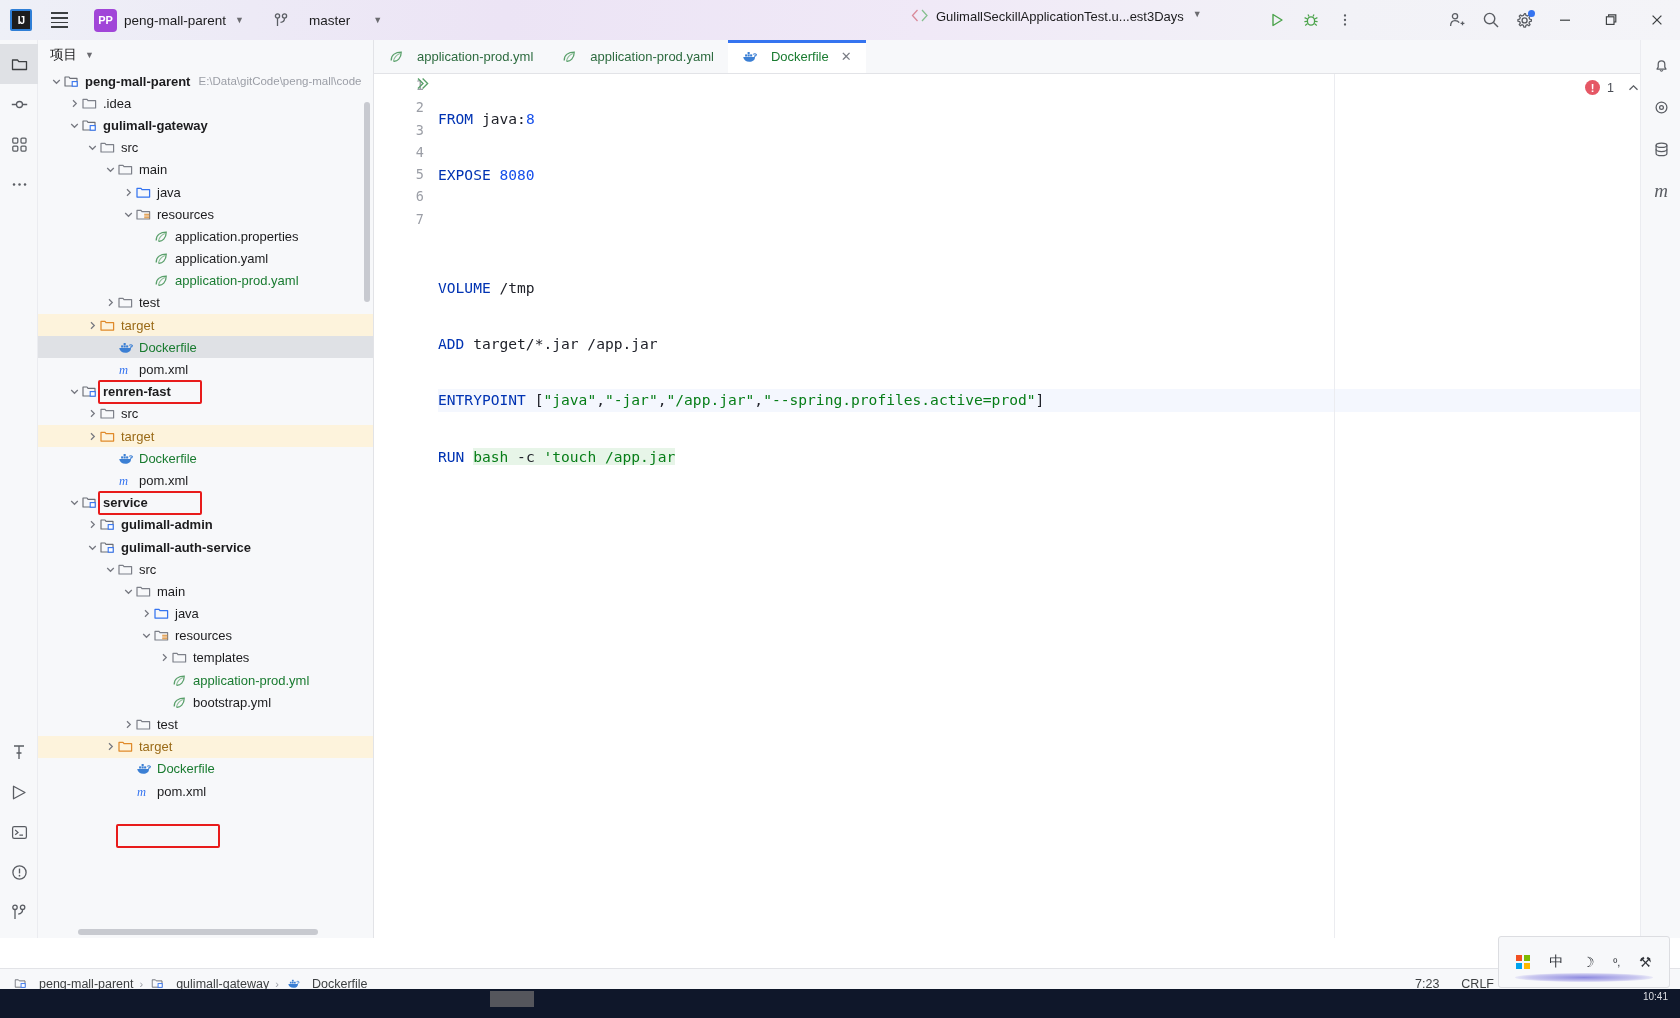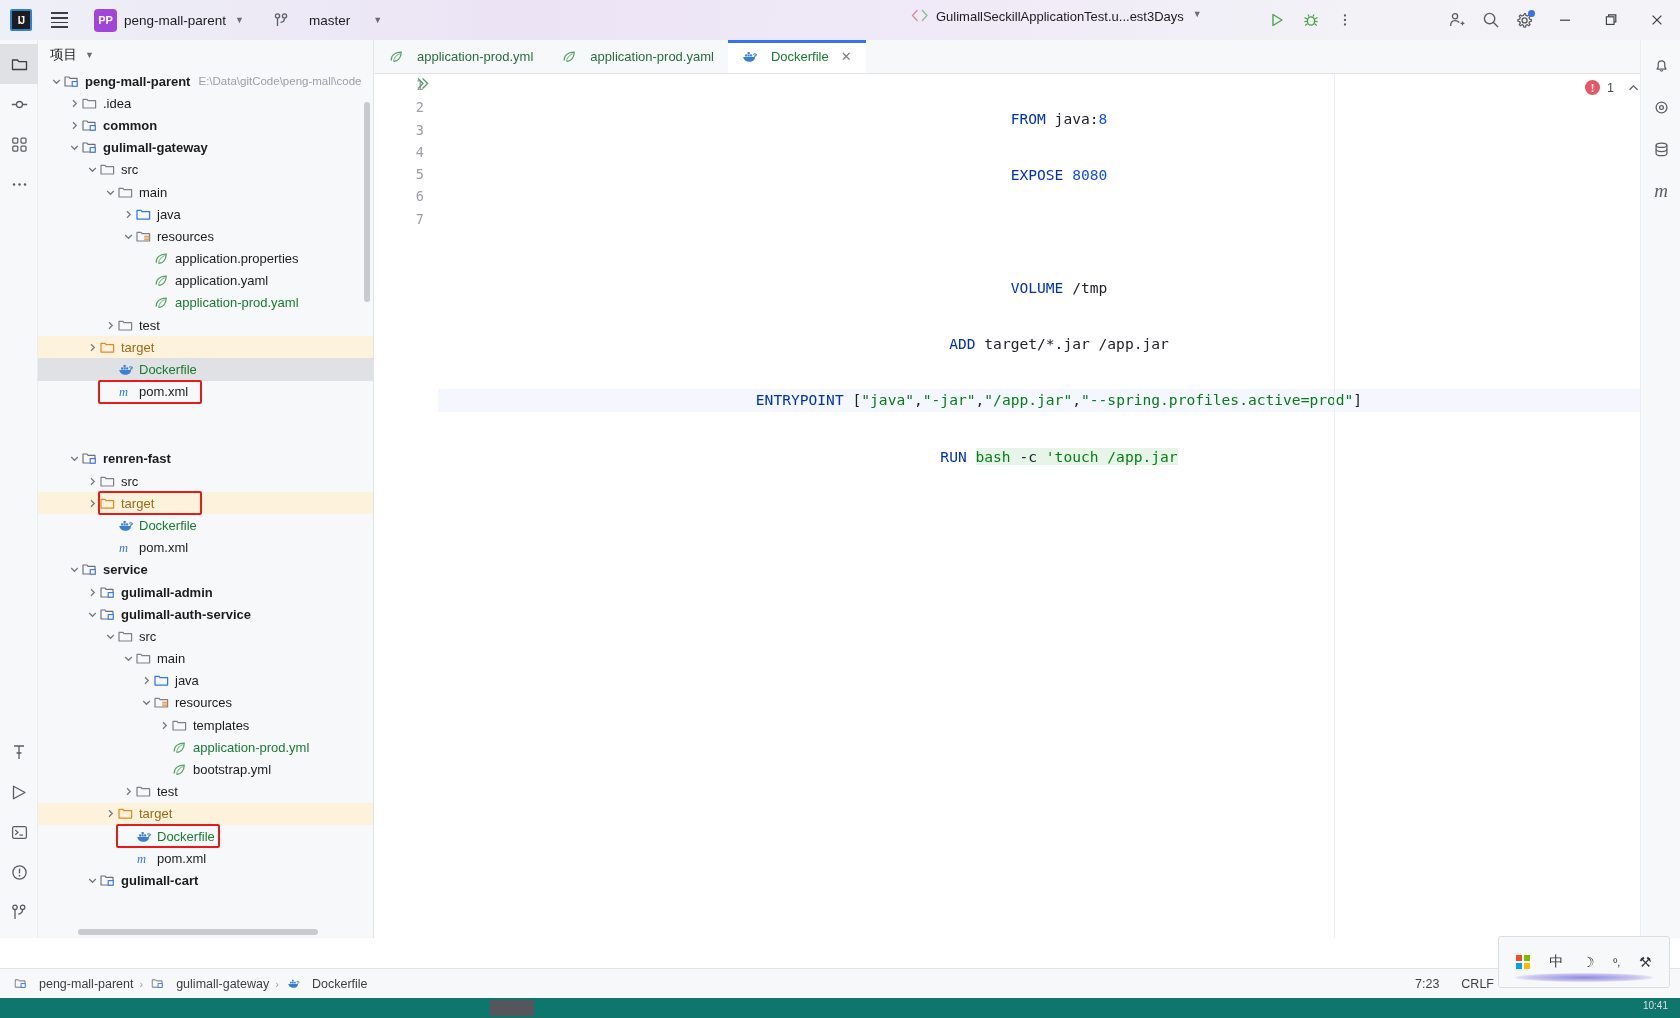--- a/index.html
+++ b/index.html
@@ -129,21 +129,21 @@
   .gutter {
     position: absolute; left: 0; top: 0; width: 58px; height: 100%;
     text-align: right; color: #9b9ea6; font-family: "DejaVu Sans Mono", monospace; font-size: 13.5px;
   }
   .gline { height: 22.3px; line-height: 22.3px; padding-right: 8px; }
   .runmark { position: absolute; left: 42px; top: 3px; color: #5aa06b; font-size: 13px; }
   .code {
     position: absolute; left: 64px; top: 0; right: 0; height: 100%;
     font-family: "DejaVu Sans Mono", monospace; font-size: 14.6px; white-space: pre;
   }
-  .cline { height: 22.3px; line-height: 22.3px; padding-left: 0; text-align: center; }
+  .cline { height: 22.3px; line-height: 22.3px; padding-left: 0; }
   .cline.current { background: #f4f7fe; }
   .kw { color: #0033b3; }
   .num { color: #1750eb; }
   .plain { color: #20222a; }
   .str { color: #067d17; }
   .cmdhl { background: #e7f5e8; }
 
   .code-sep { position: absolute; left: 960px; top: 0; width: 1px; height: 864px; background: #ebecf0; }
   .err-strip {
     position: absolute; right: 20px; top: 6px; display:flex; align-items:center; gap: 7px;
@@ -183,21 +183,21 @@
   .ime-underline {
     position: absolute; left: 16px; right: 16px; bottom: 5px; height: 9px;
     background: radial-gradient(ellipse at center, #8e8ae0 0%, #c9c7ef 55%, rgba(255,255,255,0) 78%);
     border-radius: 50%;
   }
   .win-logo { display: grid; grid-template-columns: 6px 6px; grid-template-rows: 6px 6px; gap: 2px; }
   .win-logo i { display: block; width: 6px; height: 6px; }
 
   
   .taskbar {
-    position: absolute; left: 0; bottom: 0; width: 1680px; height: 20px; background: #0f766e;
+    position: absolute; left: 0; bottom: 0; width: 1680px; height: 29px; background: #0f172a;
   }
   .tb-thumb { position: absolute; left: 490px; top: 2px; width: 44px; height: 16px; background: #55565c; }
   .tb-clock { position: absolute; right: 12px; top: 2px; font-size: 10px; color: #dddfe3; }
 </style>
 </head>
 <body>
 
 <div id="app">
 
   <div class="titlebar">
@@ -391,34 +391,20 @@
           <span class="ticon">
             <svg width="15" height="15" viewBox="0 0 15 15">
         <path d="M1 3.4 L5 3.4 L6 4.7 L13.6 4.7 L13.6 12 L1 12 Z" fill="none" stroke="#7d8089" stroke-width="1.2" stroke-linejoin="round"></path>
             </svg>
           </span>
           <span class="tlabel">.idea</span>
         </div>
         <div class="trow" style="padding-left: 30px;">
           <span class="twist">
             <svg width="11" height="11" viewBox="0 0 11 11">
-              <path d="M4 2.2 L7.3 5.5 L4 8.8" fill="none" stroke="#767880" stroke-width="1.25"></path>
-            </svg>
-          </span>
-          <span class="ticon">
-            <svg width="15" height="15" viewBox="0 0 15 15">
-        <path d="M1 3 L5 3 L6 4.3 L13 4.3 L13 12 L1 12 Z" fill="none" stroke="#6b6e76" stroke-width="1.15" stroke-linejoin="round"></path>
-        <rect x="8.2" y="7.6" width="5" height="4.6" fill="#fff" stroke="#3574f0" stroke-width="1.1"></rect>
-            </svg>
-          </span>
-          <span class="tlabel bold">common</span>
-        </div>
-        <div class="trow" style="padding-left: 30px;">
-          <span class="twist">
-            <svg width="11" height="11" viewBox="0 0 11 11">
               <path d="M2.2 4 L5.5 7.3 L8.8 4" fill="none" stroke="#767880" stroke-width="1.25"></path>
             </svg>
           </span>
           <span class="ticon">
             <svg width="15" height="15" viewBox="0 0 15 15">
         <path d="M1 3 L5 3 L6 4.3 L13 4.3 L13 12 L1 12 Z" fill="none" stroke="#6b6e76" stroke-width="1.15" stroke-linejoin="round"></path>
         <rect x="8.2" y="7.6" width="5" height="4.6" fill="#fff" stroke="#3574f0" stroke-width="1.1"></rect>
             </svg>
           </span>
           <span class="tlabel bold">gulimall-gateway</span>
@@ -548,21 +534,21 @@
         </div>
         <div class="trow" style="padding-left: 66px;">
           <span class="twist"></span>
           <span class="ticon">
             <svg width="15" height="15" viewBox="0 0 15 15">
         <text x="1" y="11.6" font-family="Liberation Serif, serif" font-style="italic" font-size="12.5" fill="#3574f0">m</text>
             </svg>
           </span>
           <span class="tlabel">pom.xml</span>
         </div>
-        <div class="trow" style="padding-left: 30px; margin-top: 45px;">
+        <div class="trow" style="padding-left: 30px;">
           <span class="twist">
             <svg width="11" height="11" viewBox="0 0 11 11">
               <path d="M2.2 4 L5.5 7.3 L8.8 4" fill="none" stroke="#767880" stroke-width="1.25"></path>
             </svg>
           </span>
           <span class="ticon">
             <svg width="15" height="15" viewBox="0 0 15 15">
         <path d="M1 3 L5 3 L6 4.3 L13 4.3 L13 12 L1 12 Z" fill="none" stroke="#6b6e76" stroke-width="1.15" stroke-linejoin="round"></path>
         <rect x="8.2" y="7.6" width="5" height="4.6" fill="#fff" stroke="#3574f0" stroke-width="1.1"></rect>
             </svg>
@@ -787,34 +773,20 @@
           <span class="tlabel green">Dockerfile</span>
         </div>
         <div class="trow" style="padding-left: 84px;">
           <span class="twist"></span>
           <span class="ticon">
             <svg width="15" height="15" viewBox="0 0 15 15">
         <text x="1" y="11.6" font-family="Liberation Serif, serif" font-style="italic" font-size="12.5" fill="#3574f0">m</text>
             </svg>
           </span>
           <span class="tlabel">pom.xml</span>
-        </div>
-        <div class="trow" style="padding-left: 48px;">
-          <span class="twist">
-            <svg width="11" height="11" viewBox="0 0 11 11">
-              <path d="M2.2 4 L5.5 7.3 L8.8 4" fill="none" stroke="#767880" stroke-width="1.25"></path>
-            </svg>
-          </span>
-          <span class="ticon">
-            <svg width="15" height="15" viewBox="0 0 15 15">
-        <path d="M1 3 L5 3 L6 4.3 L13 4.3 L13 12 L1 12 Z" fill="none" stroke="#6b6e76" stroke-width="1.15" stroke-linejoin="round"></path>
-        <rect x="8.2" y="7.6" width="5" height="4.6" fill="#fff" stroke="#3574f0" stroke-width="1.1"></rect>
-            </svg>
-          </span>
-          <span class="tlabel bold">gulimall-cart</span>
         </div>
       </div>
     <div class="pp-scrollbar"></div>
     <div class="pp-hscroll"></div>
   <div class="redbox" style="left: 60px; top: 339.8px; width: 104px; height: 24px;"></div>
       <div class="redbox" style="left: 60px; top: 450.8px; width: 104px; height: 24px;"></div>
       <div class="redbox" style="left: 78px; top: 783.8px; width: 104px; height: 24px;"></div>
     </div>
 
   <div class="editor-area">

